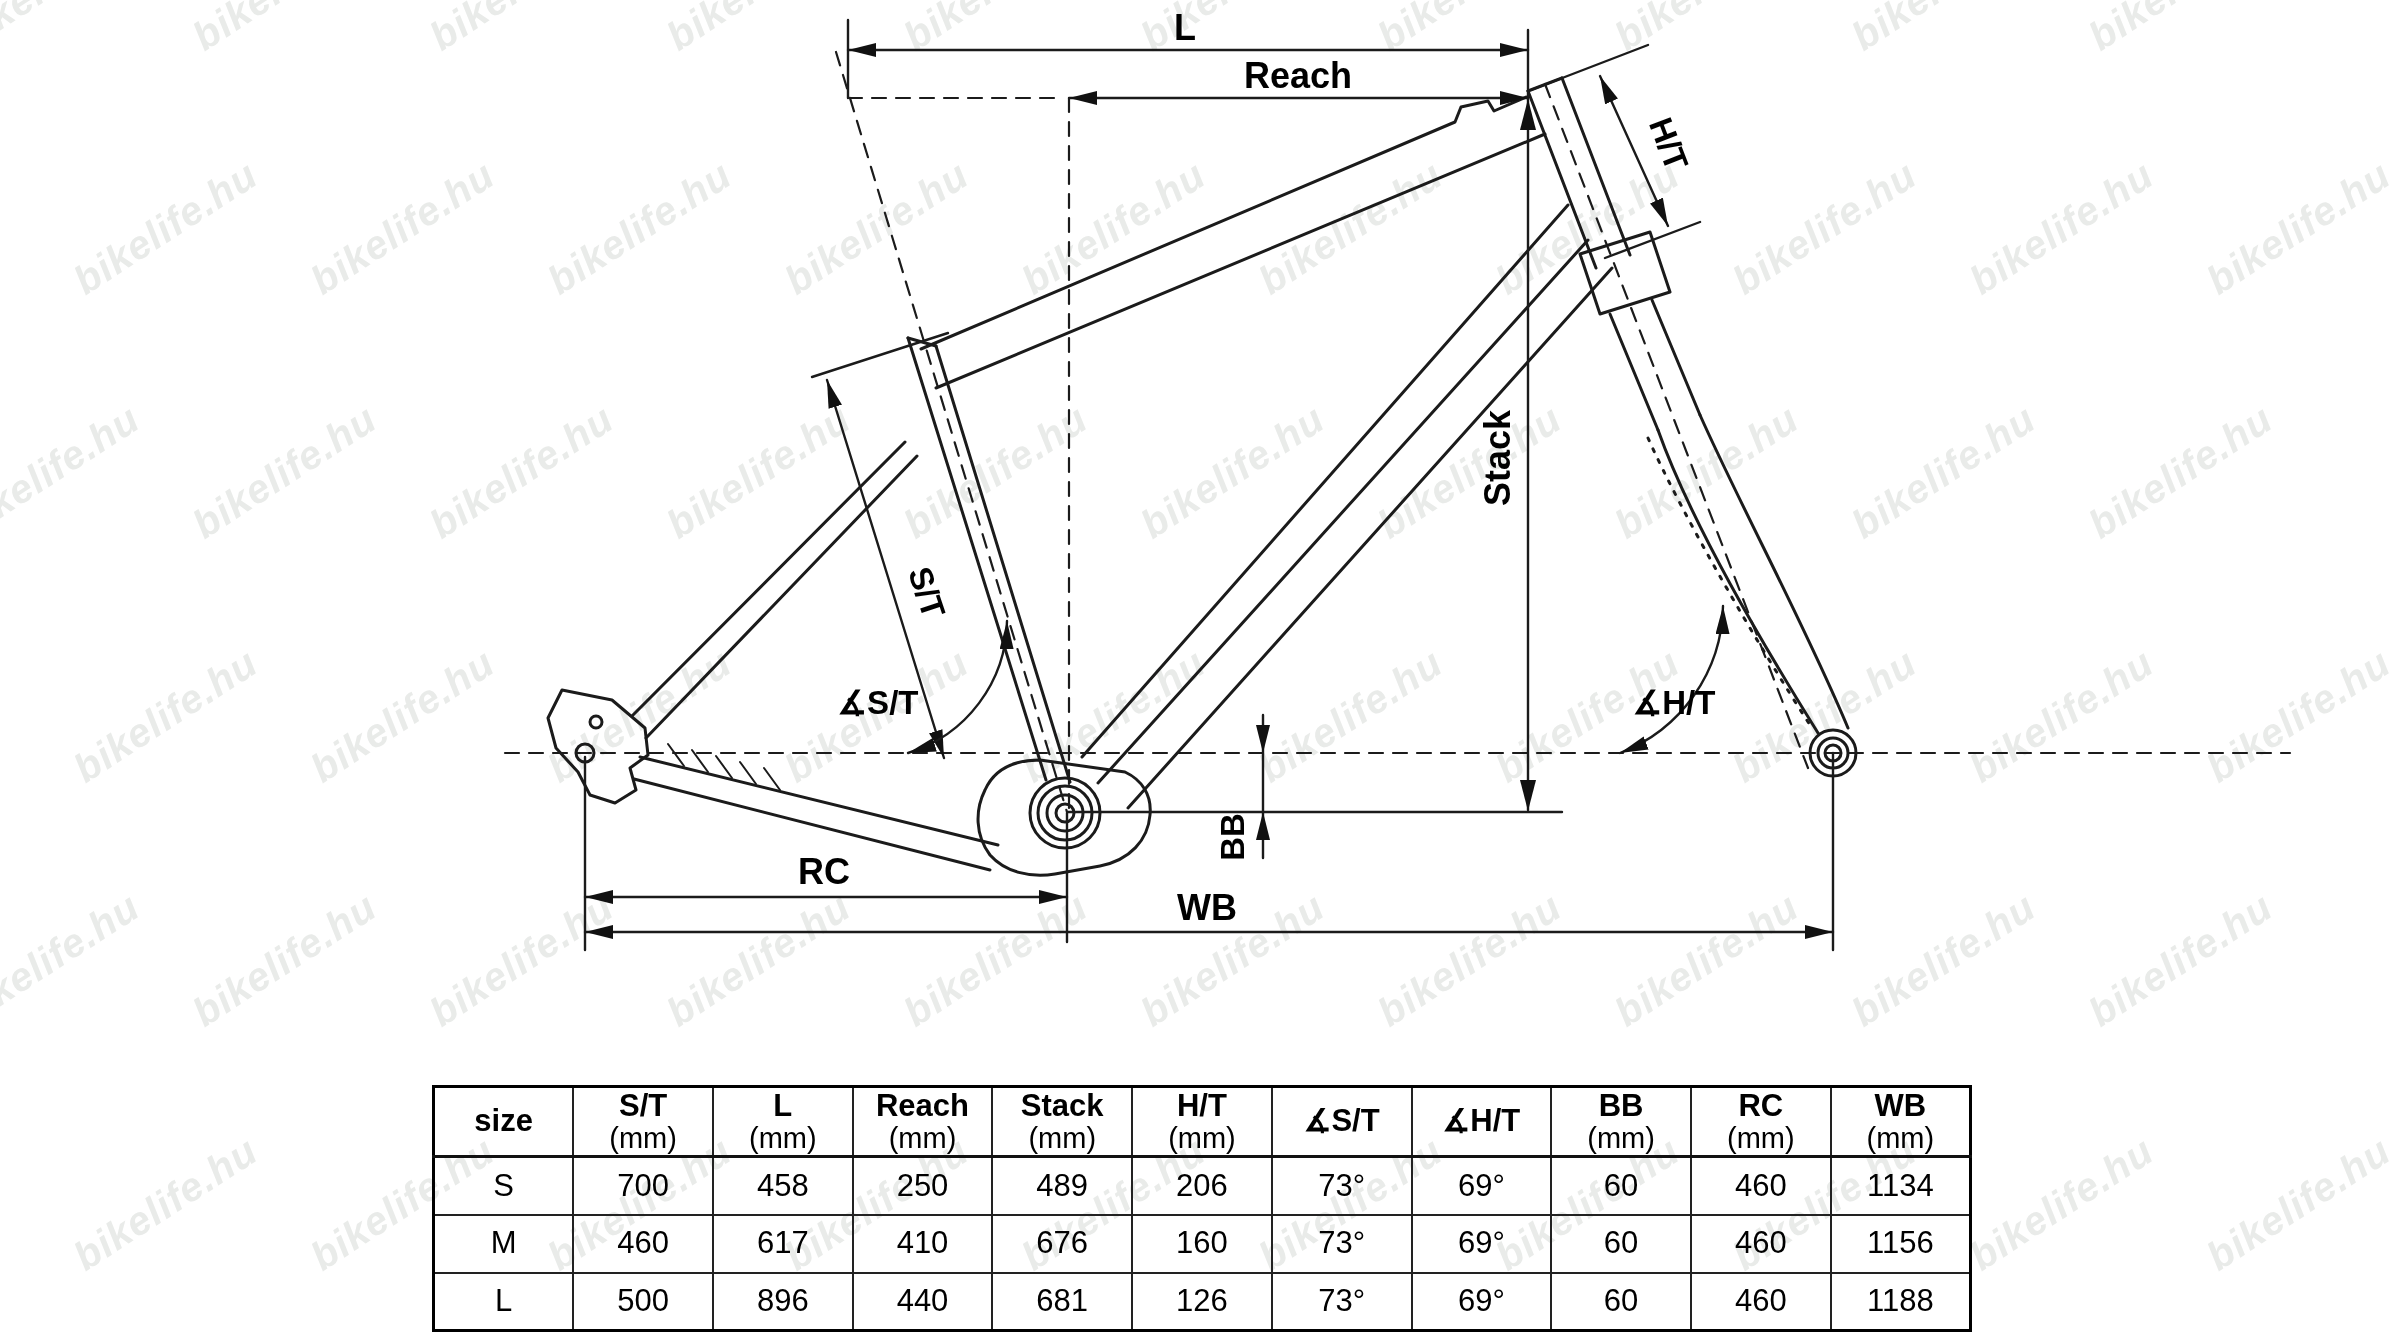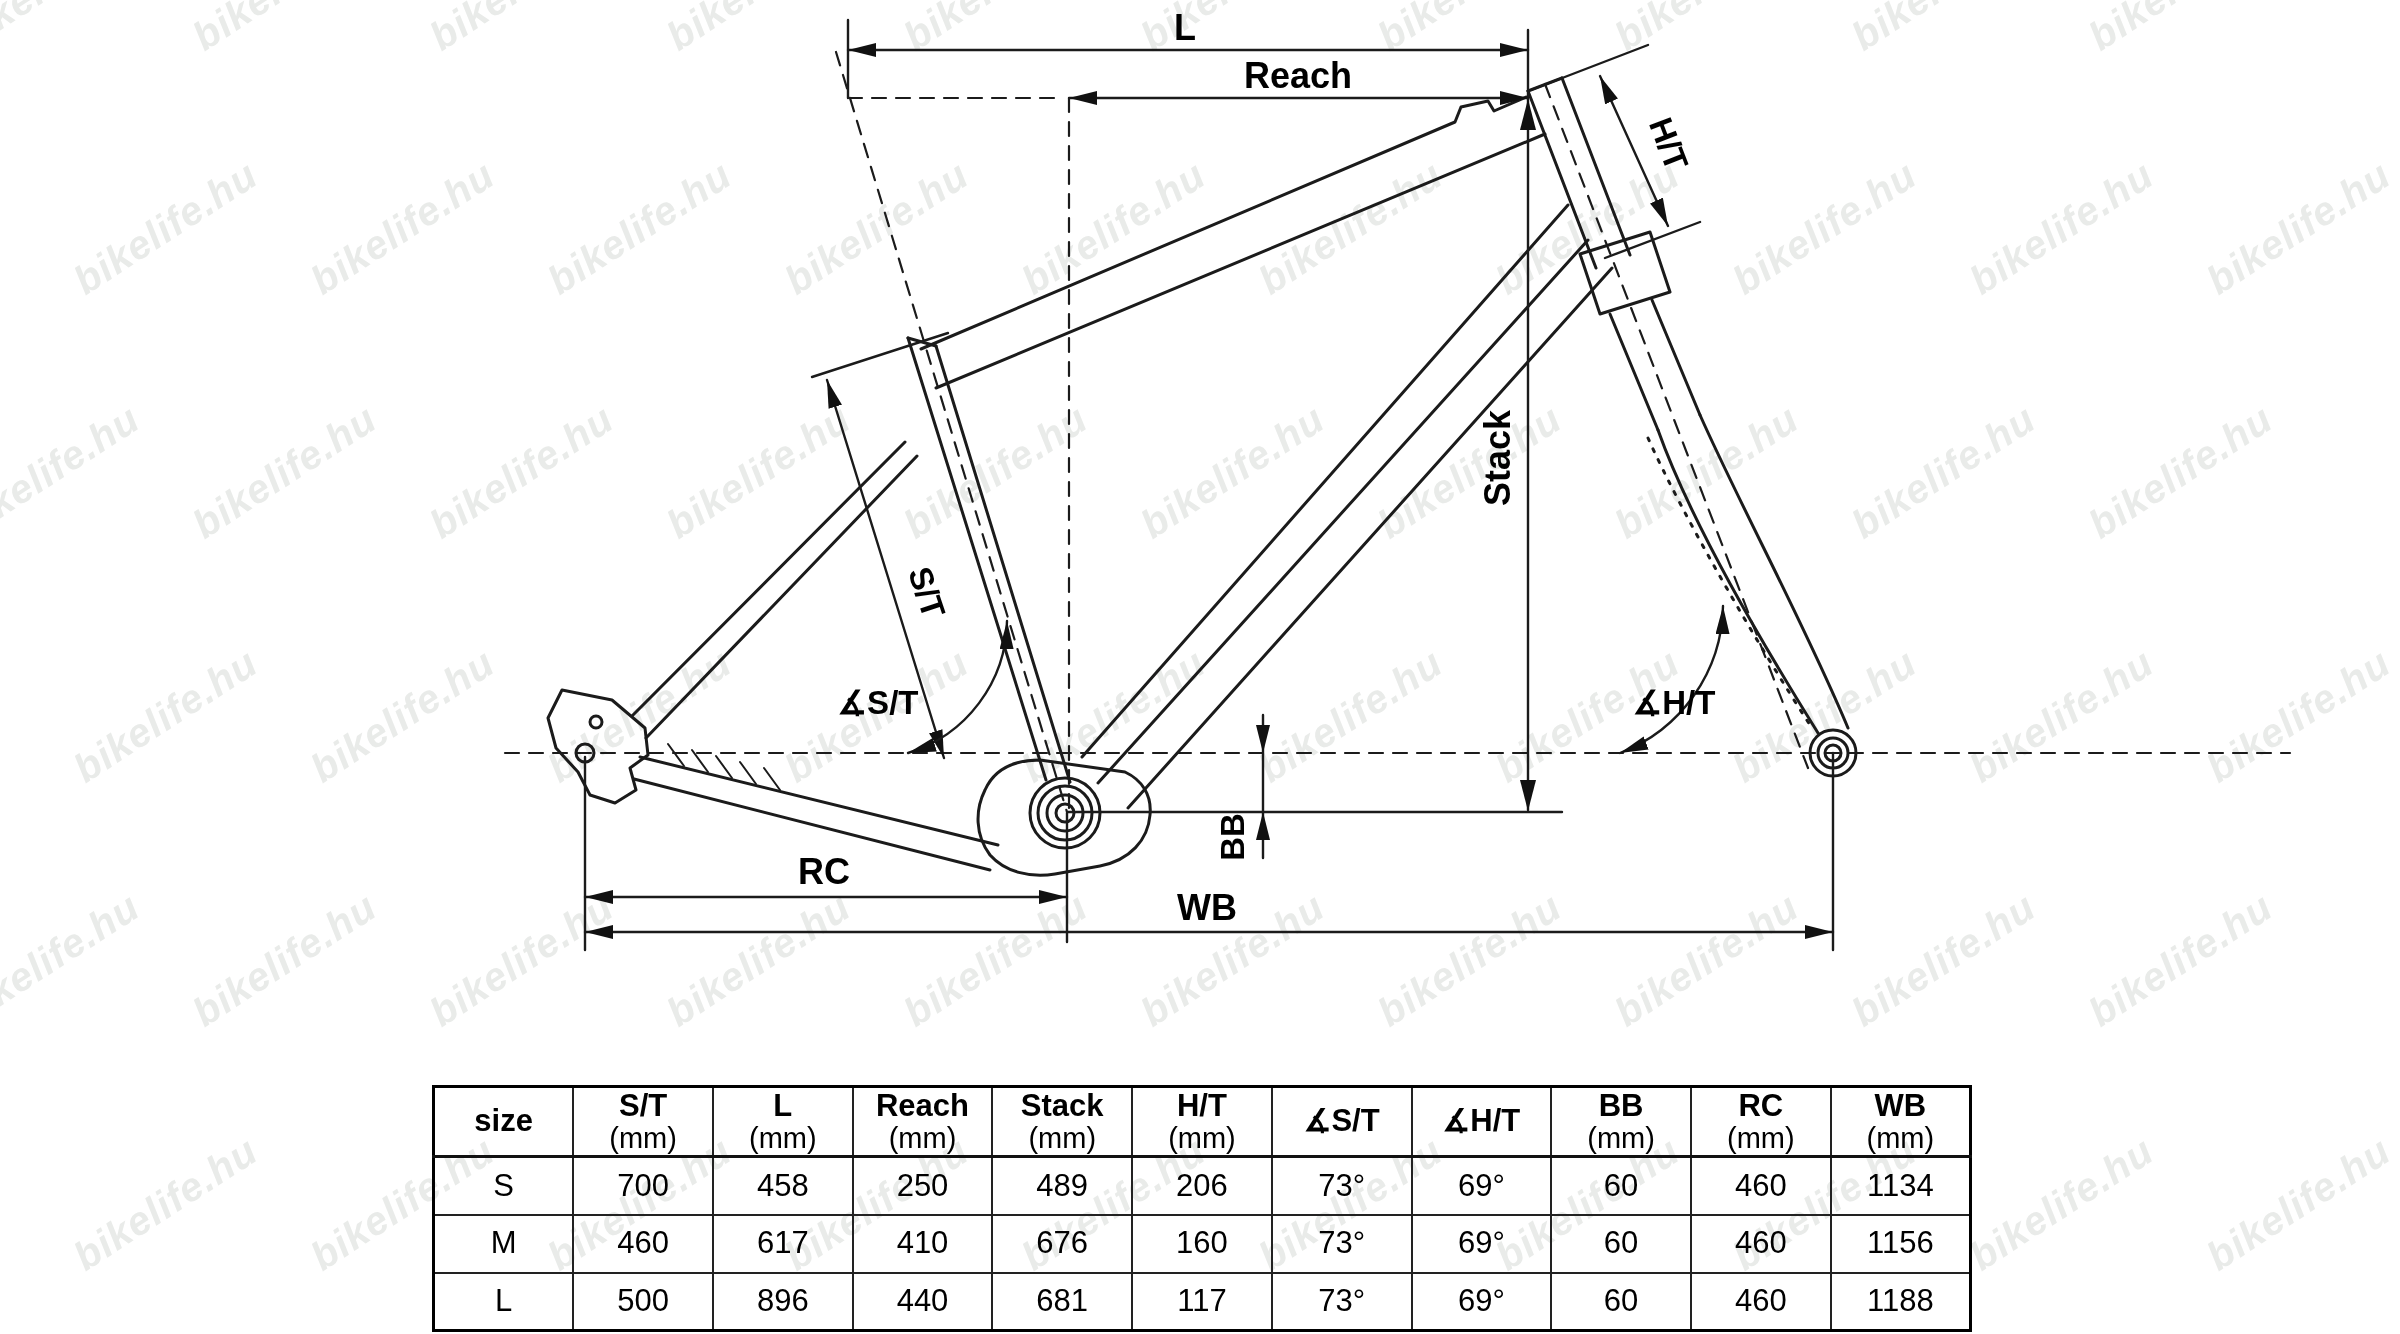--- a/index.html
+++ b/index.html
@@ -290,21 +290,21 @@
       <td>60</td>
       <td>460</td>
       <td>1156</td>
     </tr>
     <tr>
       <td>L</td>
       <td>500</td>
       <td>896</td>
       <td>440</td>
       <td>681</td>
-      <td>117</td>
+      <td>126</td>
       <td>73°</td>
       <td>69°</td>
       <td>60</td>
       <td>460</td>
       <td>1188</td>
     </tr>
   </tbody>
 </table>
 
 </body></html>

